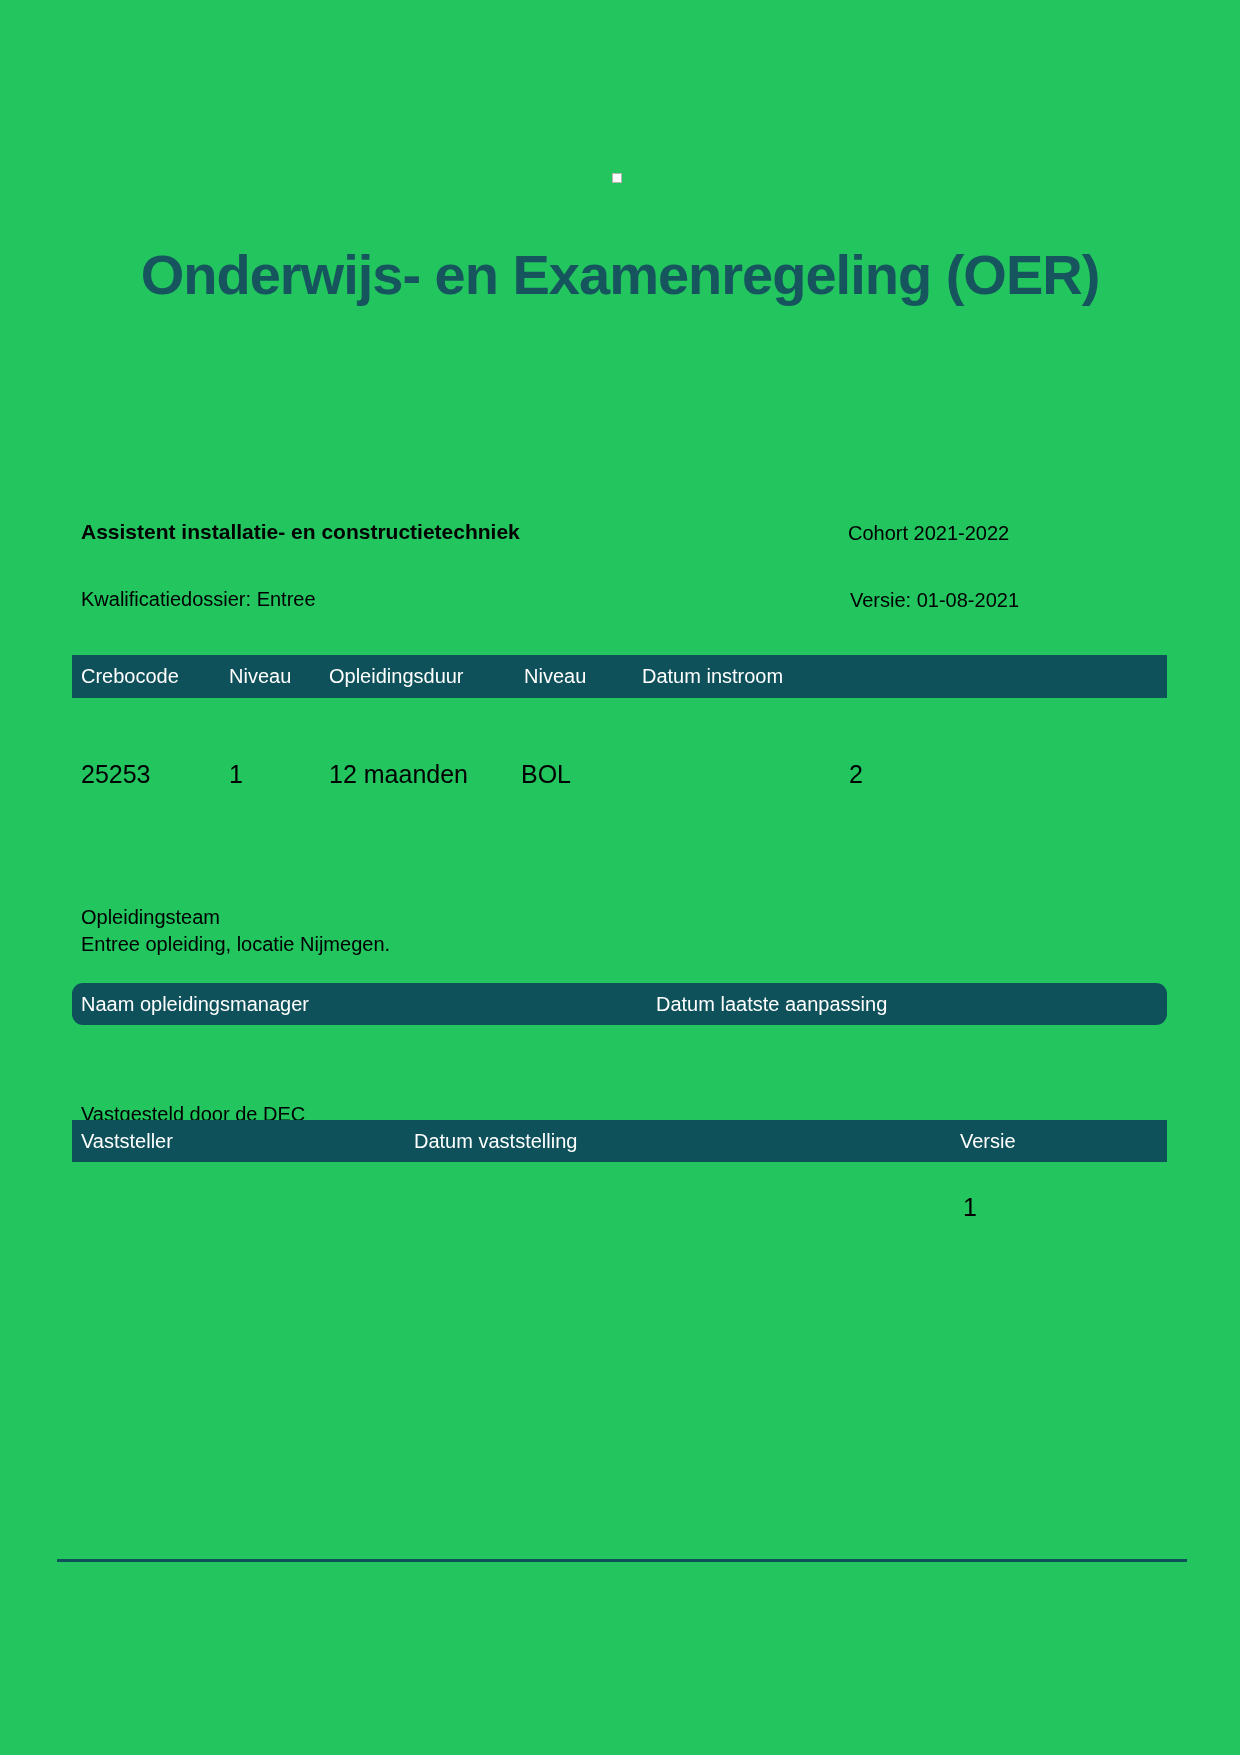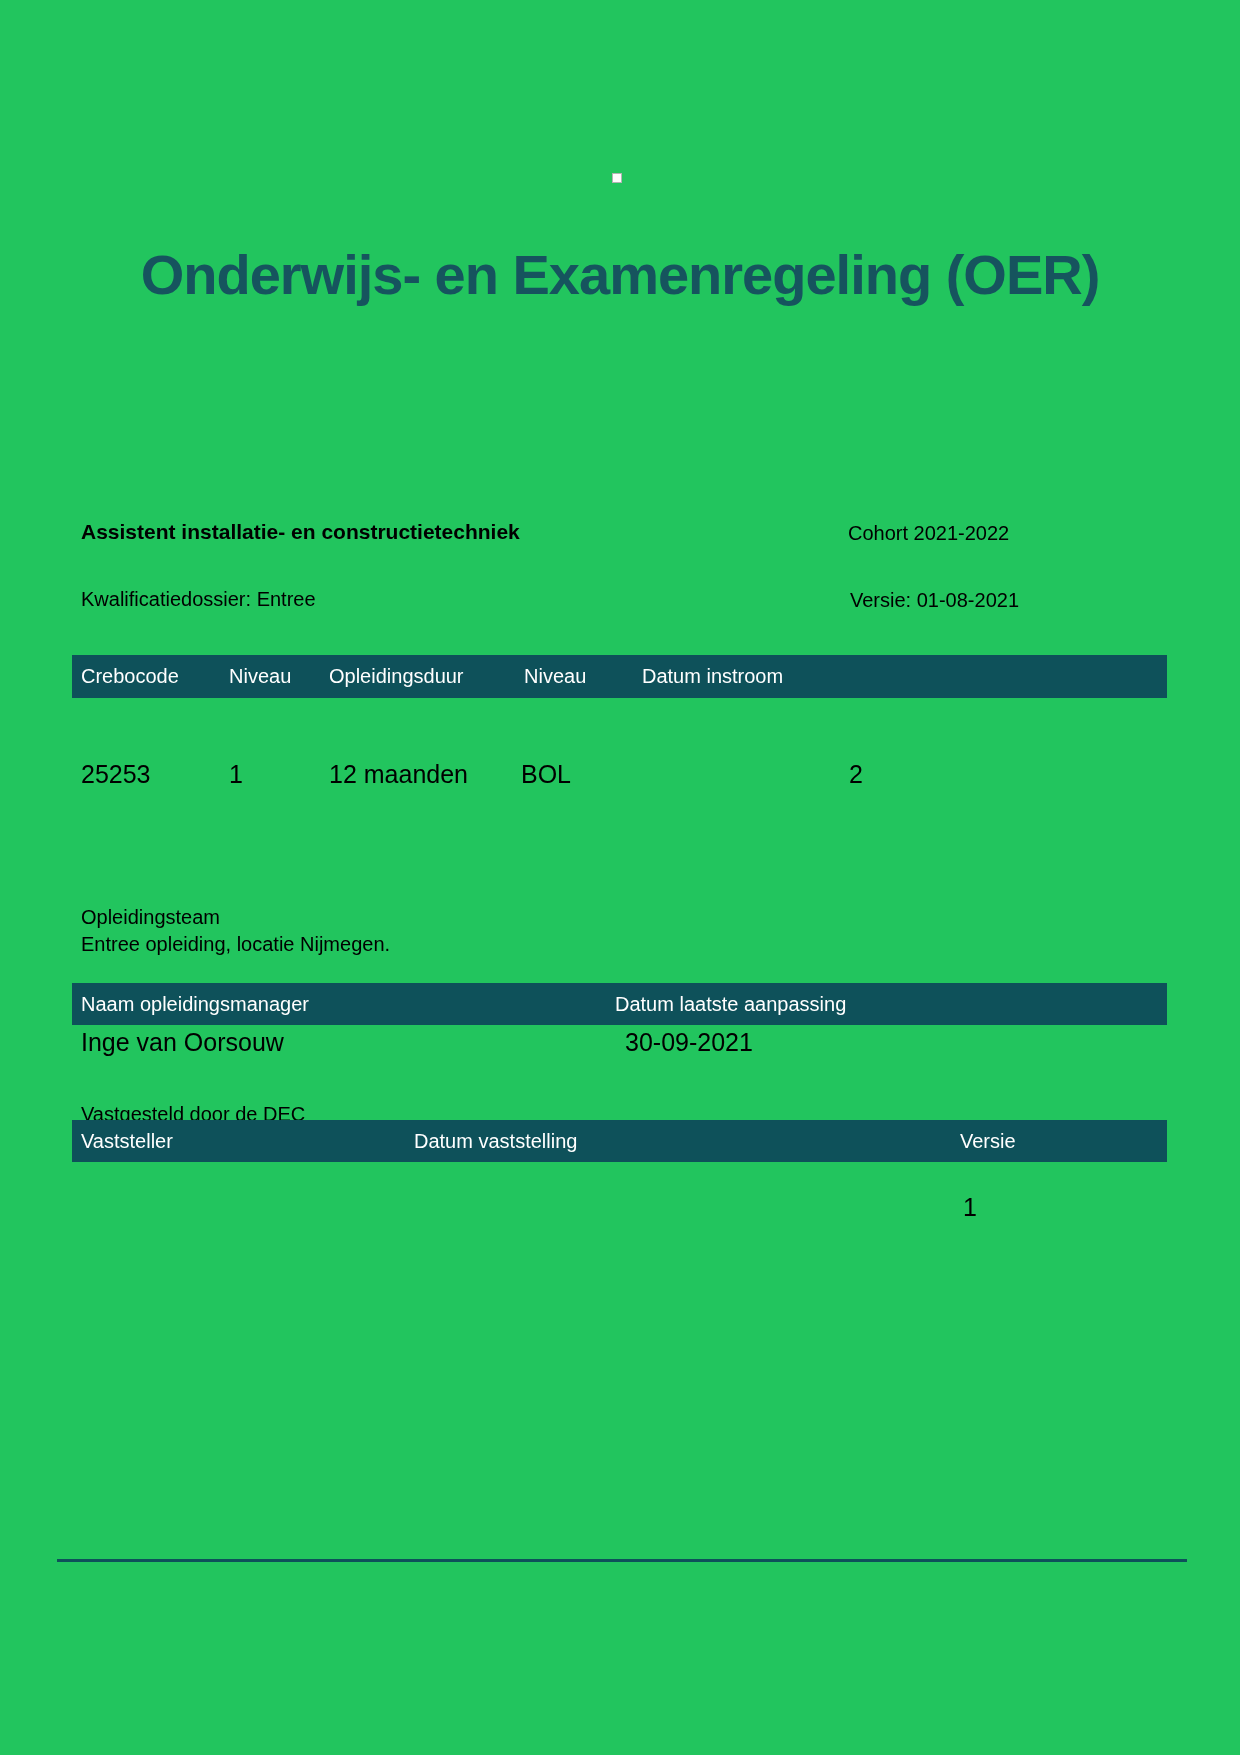--- a/index.html
+++ b/index.html
@@ -70,29 +70,25 @@
     <span class="row-cell" style="left:157px;">1</span>
     <span class="row-cell" style="left:257px;">12 maanden</span>
     <span class="row-cell" style="left:449px;">BOL</span>
     <span class="row-cell" style="left:570px;"></span>
     <span class="row-cell" style="left:777px;">2</span>
   </div>
 
   <div class="abs body-text" style="left:81px; top:906px;">Opleidingsteam</div>
   <div class="abs body-text" style="left:81px; top:933px;">Entree opleiding, locatie Nijmegen.</div>
 
-  <div class="abs bar" style="top:971px; height:42px;">
+  <div class="abs bar" style="top:971px; height:42px;border-radius:11px;">
     <span class="bar-cell" style="left:9px; height:42px; line-height:42px;">Naam opleidingsmanager</span>
-    <span class="bar-cell" style="left:543px; height:49px; line-height:42px;">Datum laatste aanpassing</span>
+    <span class="bar-cell" style="left:584px; height:49px; line-height:42px;">Datum laatste aanpassing</span>
   </div>
 
-  <div class="abs row-band" style="top:1028px;">
-    <span class="row-cell" style="left:9px;">Inge van Oorsouw</span>
-    <span class="row-cell" style="left:553px;">30-09-2021</span>
-  </div>
 
   <div class="abs body-text" style="left:81px; top:1103px;">Vastgesteld door de DEC</div>
 
   <div class="abs bar" style="top:1108px; height:42px;">
     <span class="bar-cell" style="left:9px; height:42px; line-height:42px;">Vaststeller</span>
     <span class="bar-cell" style="left:342px; height:42px; line-height:42px;">Datum vaststelling</span>
     <span class="bar-cell" style="left:888px; height:34px; line-height:42px;">Versie</span>
   </div>
 
   <div class="abs row-band" style="top:1193px;">

